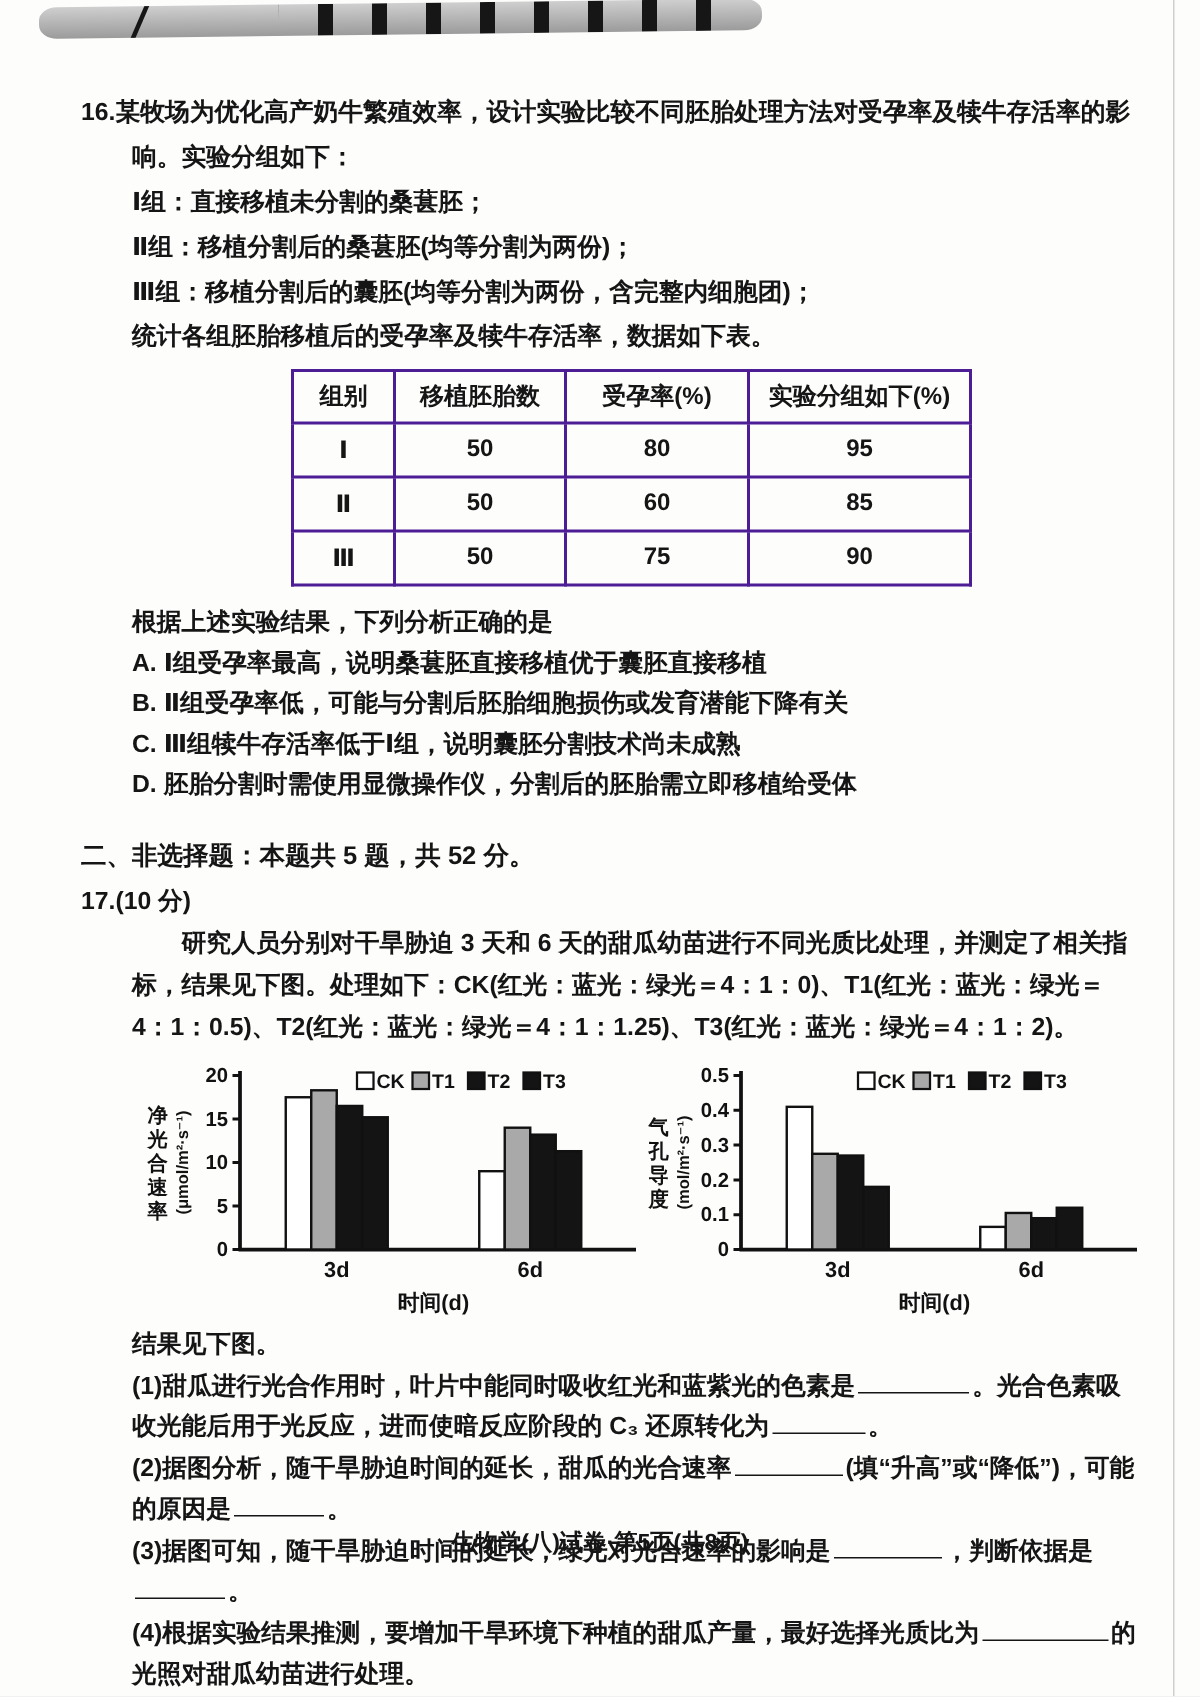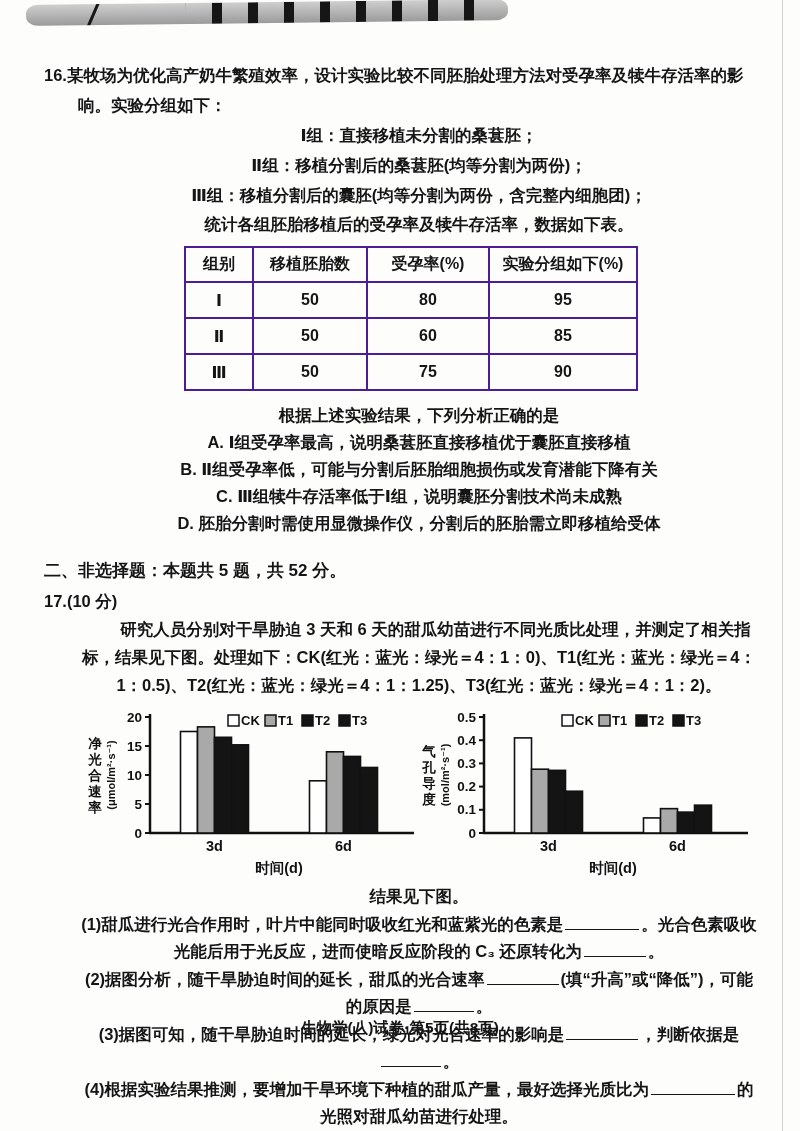--- a/index.html
+++ b/index.html
@@ -1,29 +1,29 @@
 <!DOCTYPE html>
 <html><head>
 <meta charset="utf-8">
 <style>
   html,body{margin:0;padding:0;background:#e8e8e8;}
   .page{position:relative;width:800px;height:1131px;margin:0 auto;background:#fdfdfc;overflow:hidden;
         font-family:"Liberation Sans","DejaVu Sans",sans-serif;color:#151515;font-weight:700;}
-  .content{position:absolute;top:60px;left:44px;right:40px;}
+  .content{position:absolute;top:60px;left:54px;right:40px;}
   
   .binding{position:absolute;top:2px;left:26px;width:482px;height:21px;background:linear-gradient(#cfcfcf,#9b9b9b);
            border-radius:12px/9px;transform:rotate(-0.7deg);overflow:hidden;}
   .binding .stripes{position:absolute;left:160px;top:0;right:18px;bottom:0;
            background:repeating-linear-gradient(90deg,transparent 0 26px,#161616 26px 36px);}
   .binding .slash{position:absolute;left:66px;top:-5px;width:3px;height:30px;background:#161616;transform:rotate(24deg);}
   .scan-edge{position:absolute;right:17px;top:0;bottom:0;width:1px;background:#cfcfcb;}
   
   p{margin:0;font-size:16.5px;line-height:28px;}
   .stem{padding-left:34px;text-indent:-34px;line-height:30px;}
-  .indent{padding-left:34px;text-align:center;}
+  .indent{padding-left:34px;}
   .groups p{line-height:30px;}
   .opts p{line-height:27px;}
   .subqs p{line-height:27.5px;}
   
   table{border-collapse:collapse;margin:8px 0 10px 140px;}
   th,td{border:2px solid #4c1d95;text-align:center;font-size:16px;font-weight:700;padding:0 10px;}
   th{height:33px;}
   td{height:34px;}
   .col0{width:46px}.col1{width:92px}.col2{width:100px}.col3{width:126px}
   

